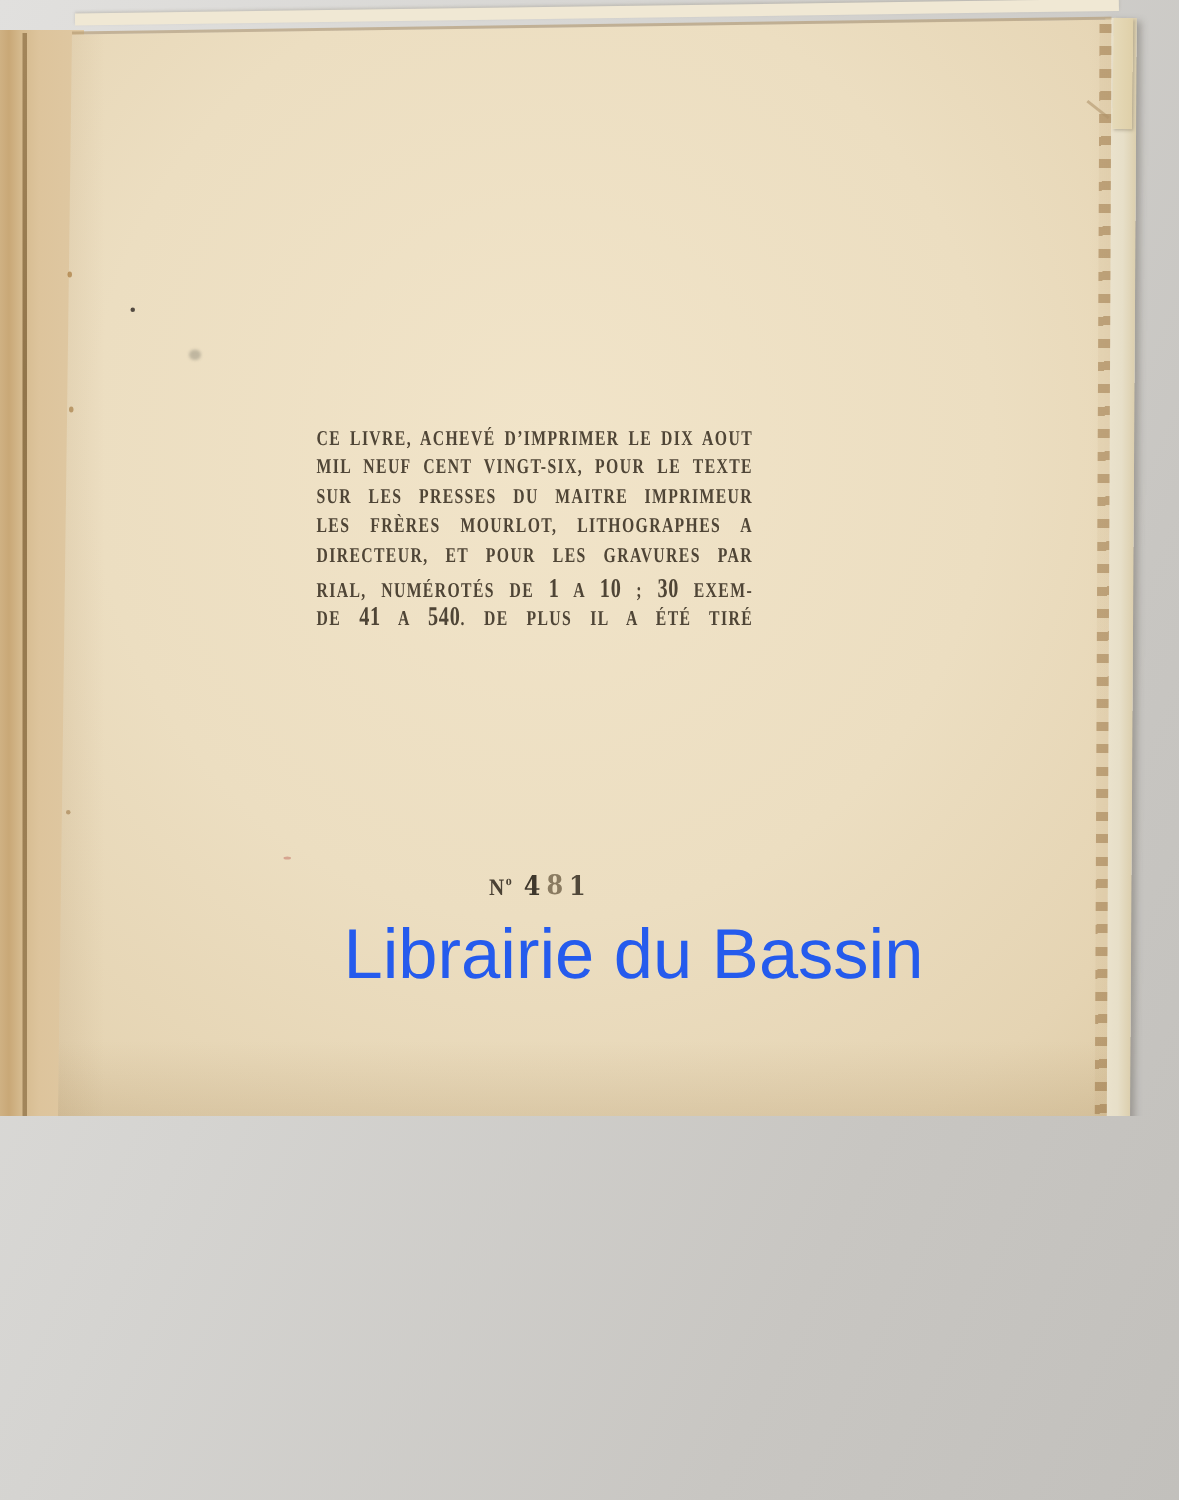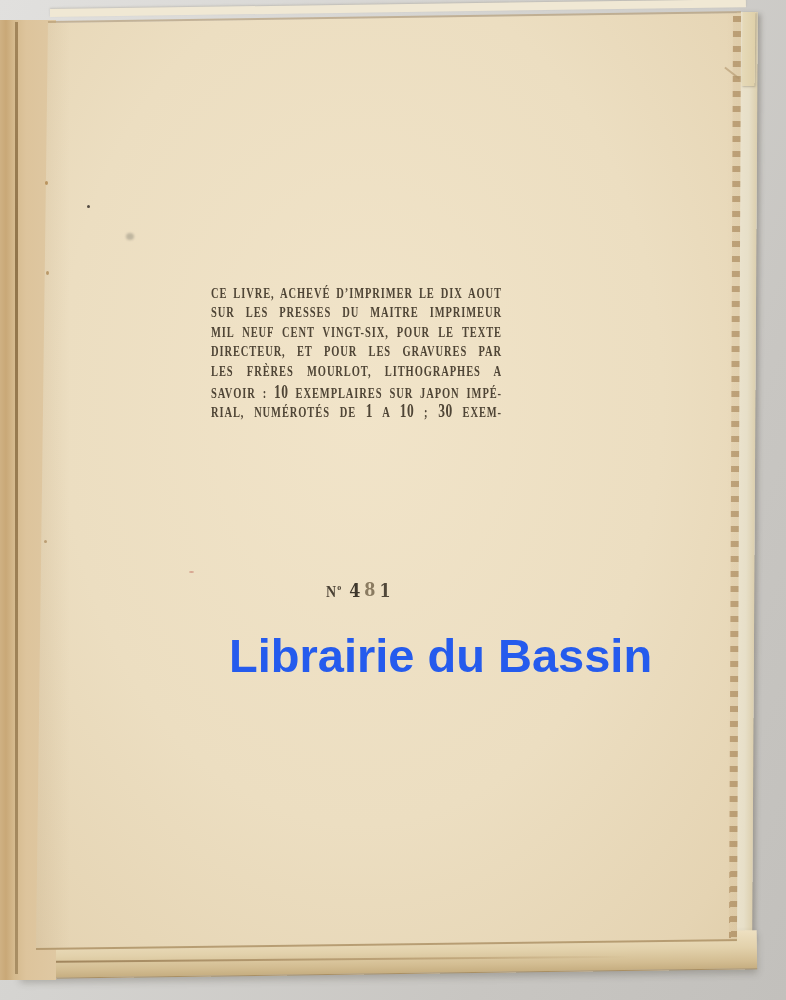--- a/index.html
+++ b/index.html
@@ -1,21 +1,21 @@
 <!DOCTYPE html>
 <html><head>
 <meta charset="utf-8">
 <style>
   html,body{margin:0;padding:0;}
   body{
     width:786px;height:1000px;position:relative;overflow:hidden;
     background:linear-gradient(115deg,#e1e0de 0%,#d5d4d1 38%,#c8c6c2 75%,#c2c0bc 100%);
     font-family:"Liberation Serif",serif;
   }
-  .photo{position:absolute;inset:0;width:786px;height:1000px;overflow:hidden;}
+  .photo{position:absolute;inset:0;width:786px;height:744px;overflow:hidden;}
 
   
   .under-top{
     position:absolute;left:50px;top:9px;width:696px;height:8px;
     background:#f0e8d4;transform:rotate(-0.8deg);transform-origin:left center;
     box-shadow:0 -1px 2px rgba(120,110,90,.25);
   }
   
   .stack-right{
     position:absolute;left:734px;top:12px;width:21px;height:928px;
@@ -109,22 +109,22 @@
   .copynum .digits{
     font-family:"DejaVu Serif",serif;font-weight:700;font-size:16px;
     letter-spacing:4px;margin-left:7px;
   }
   .copynum .digits span{display:inline-block;}
   .copynum .digits span:nth-child(2){transform:translateY(-1px);}
 
   
   .watermark{
     position:absolute;left:229px;top:608px;width:460px;height:56px;
-    font-family:"Liberation Sans",sans-serif;font-weight:700;font-size:47px;
-    letter-spacing:0px;opacity:.96;white-space:nowrap;margin-top:20px;
+    font-family:"Liberation Sans",sans-serif;font-weight:400;font-size:47px;
+    letter-spacing:0px;opacity:.96;white-space:nowrap;
   }
 
   
   .speck{position:absolute;border-radius:50%;}
   .sp1{left:87px;top:205px;width:3px;height:3px;background:#37302a;opacity:.85;}
   .sp2{left:126px;top:233px;width:8px;height:7px;background:rgba(95,95,88,.32);filter:blur(1.2px);}
   .sp3{left:45px;top:181px;width:3px;height:4px;background:#a97b3e;opacity:.7;filter:blur(.3px);}
   .sp4{left:46px;top:271px;width:3px;height:4px;background:#a4archive;}
   .sp4{left:46px;top:271px;width:3px;height:4px;background:#a47a40;opacity:.65;filter:blur(.3px);}
   .sp5{left:189px;top:571px;width:5px;height:2px;background:rgba(197,118,104,.55);filter:blur(.4px);}
@@ -147,36 +147,36 @@
   <div class="edge-top"></div>
   <div class="edge-bottom"></div>
   <div class="deckle"></div>
   <div class="corner-fold"></div>
 
   <div class="colophon" id="colophon">
       <div class="cline">
         <span class="ct">CE LIVRE, ACHEVÉ D’IMPRIMER LE DIX AOUT</span>
       </div>
       <div class="cline">
+        <span class="ct">MIL NEUF CENT VINGT-SIX, POUR LE TEXTE</span>
+      </div>
+      <div class="cline">
         <span class="ct">SUR LES PRESSES DU MAITRE IMPRIMEUR</span>
       </div>
       <div class="cline">
-        <span class="ct">MIL NEUF CENT VINGT-SIX, POUR LE TEXTE</span>
+        <span class="ct">LES FRÈRES MOURLOT, LITHOGRAPHES A</span>
       </div>
       <div class="cline">
         <span class="ct">DIRECTEUR, ET POUR LES GRAVURES PAR</span>
       </div>
       <div class="cline">
-        <span class="ct">LES FRÈRES MOURLOT, LITHOGRAPHES A</span>
+        <span class="ct">RIAL, NUMÉROTÉS DE <span class="num">1</span> A <span class="num">10</span> ; <span class="num">30</span> EXEM-</span>
       </div>
       <div class="cline">
-        <span class="ct">SAVOIR : <span class="num">10</span> EXEMPLAIRES SUR JAPON IMPÉ-</span>
-      </div>
-      <div class="cline">
-        <span class="ct">RIAL, NUMÉROTÉS DE <span class="num">1</span> A <span class="num">10</span> ; <span class="num">30</span> EXEM-</span>
+        <span class="ct">DE <span class="num">41</span> A <span class="num">540</span>. DE PLUS IL A ÉTÉ TIRÉ</span>
       </div>
     </div>
 
   <div class="copynum">
     <span class="nprefix"><span>N</span><sup>o</sup></span><span class="digits" id="copy-digits"><span style="color: rgb(62, 55, 44);">4</span><span style="color: rgb(138, 123, 97);">8</span><span style="color: rgb(81, 72, 58);">1</span></span>
   </div>
 
   <div class="watermark" id="watermark" style="color: rgb(29, 86, 239);">Librairie du Bassin</div>
 
   <div class="speck sp1"></div>

